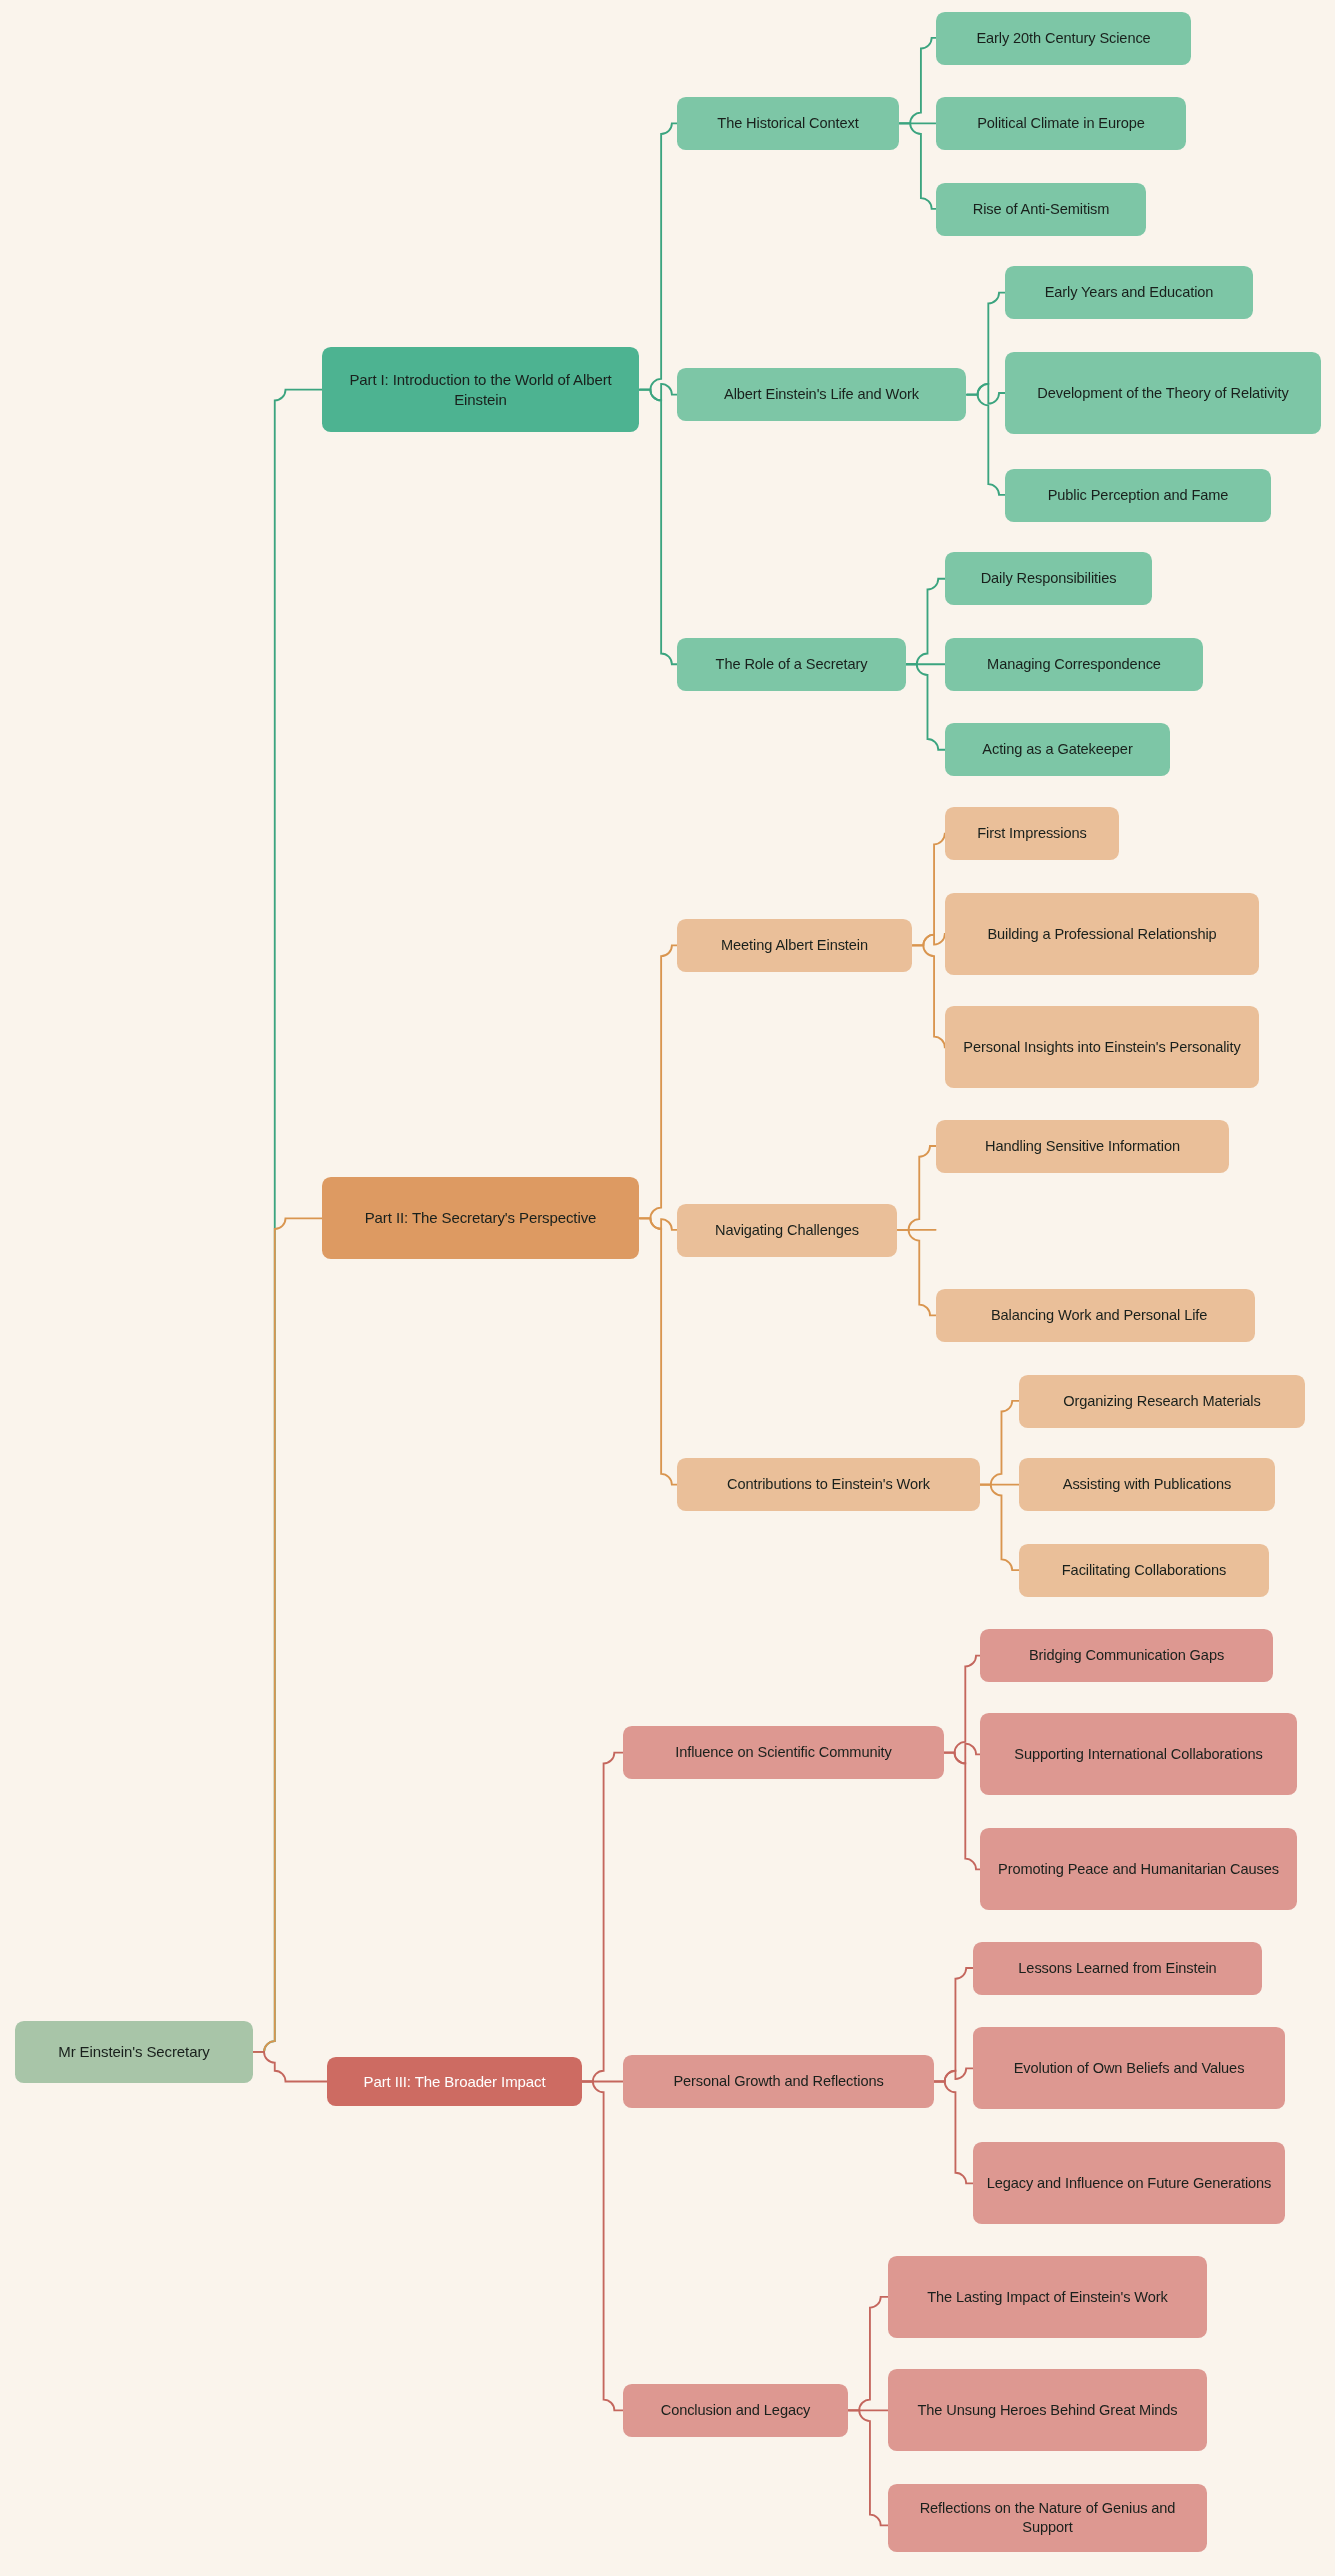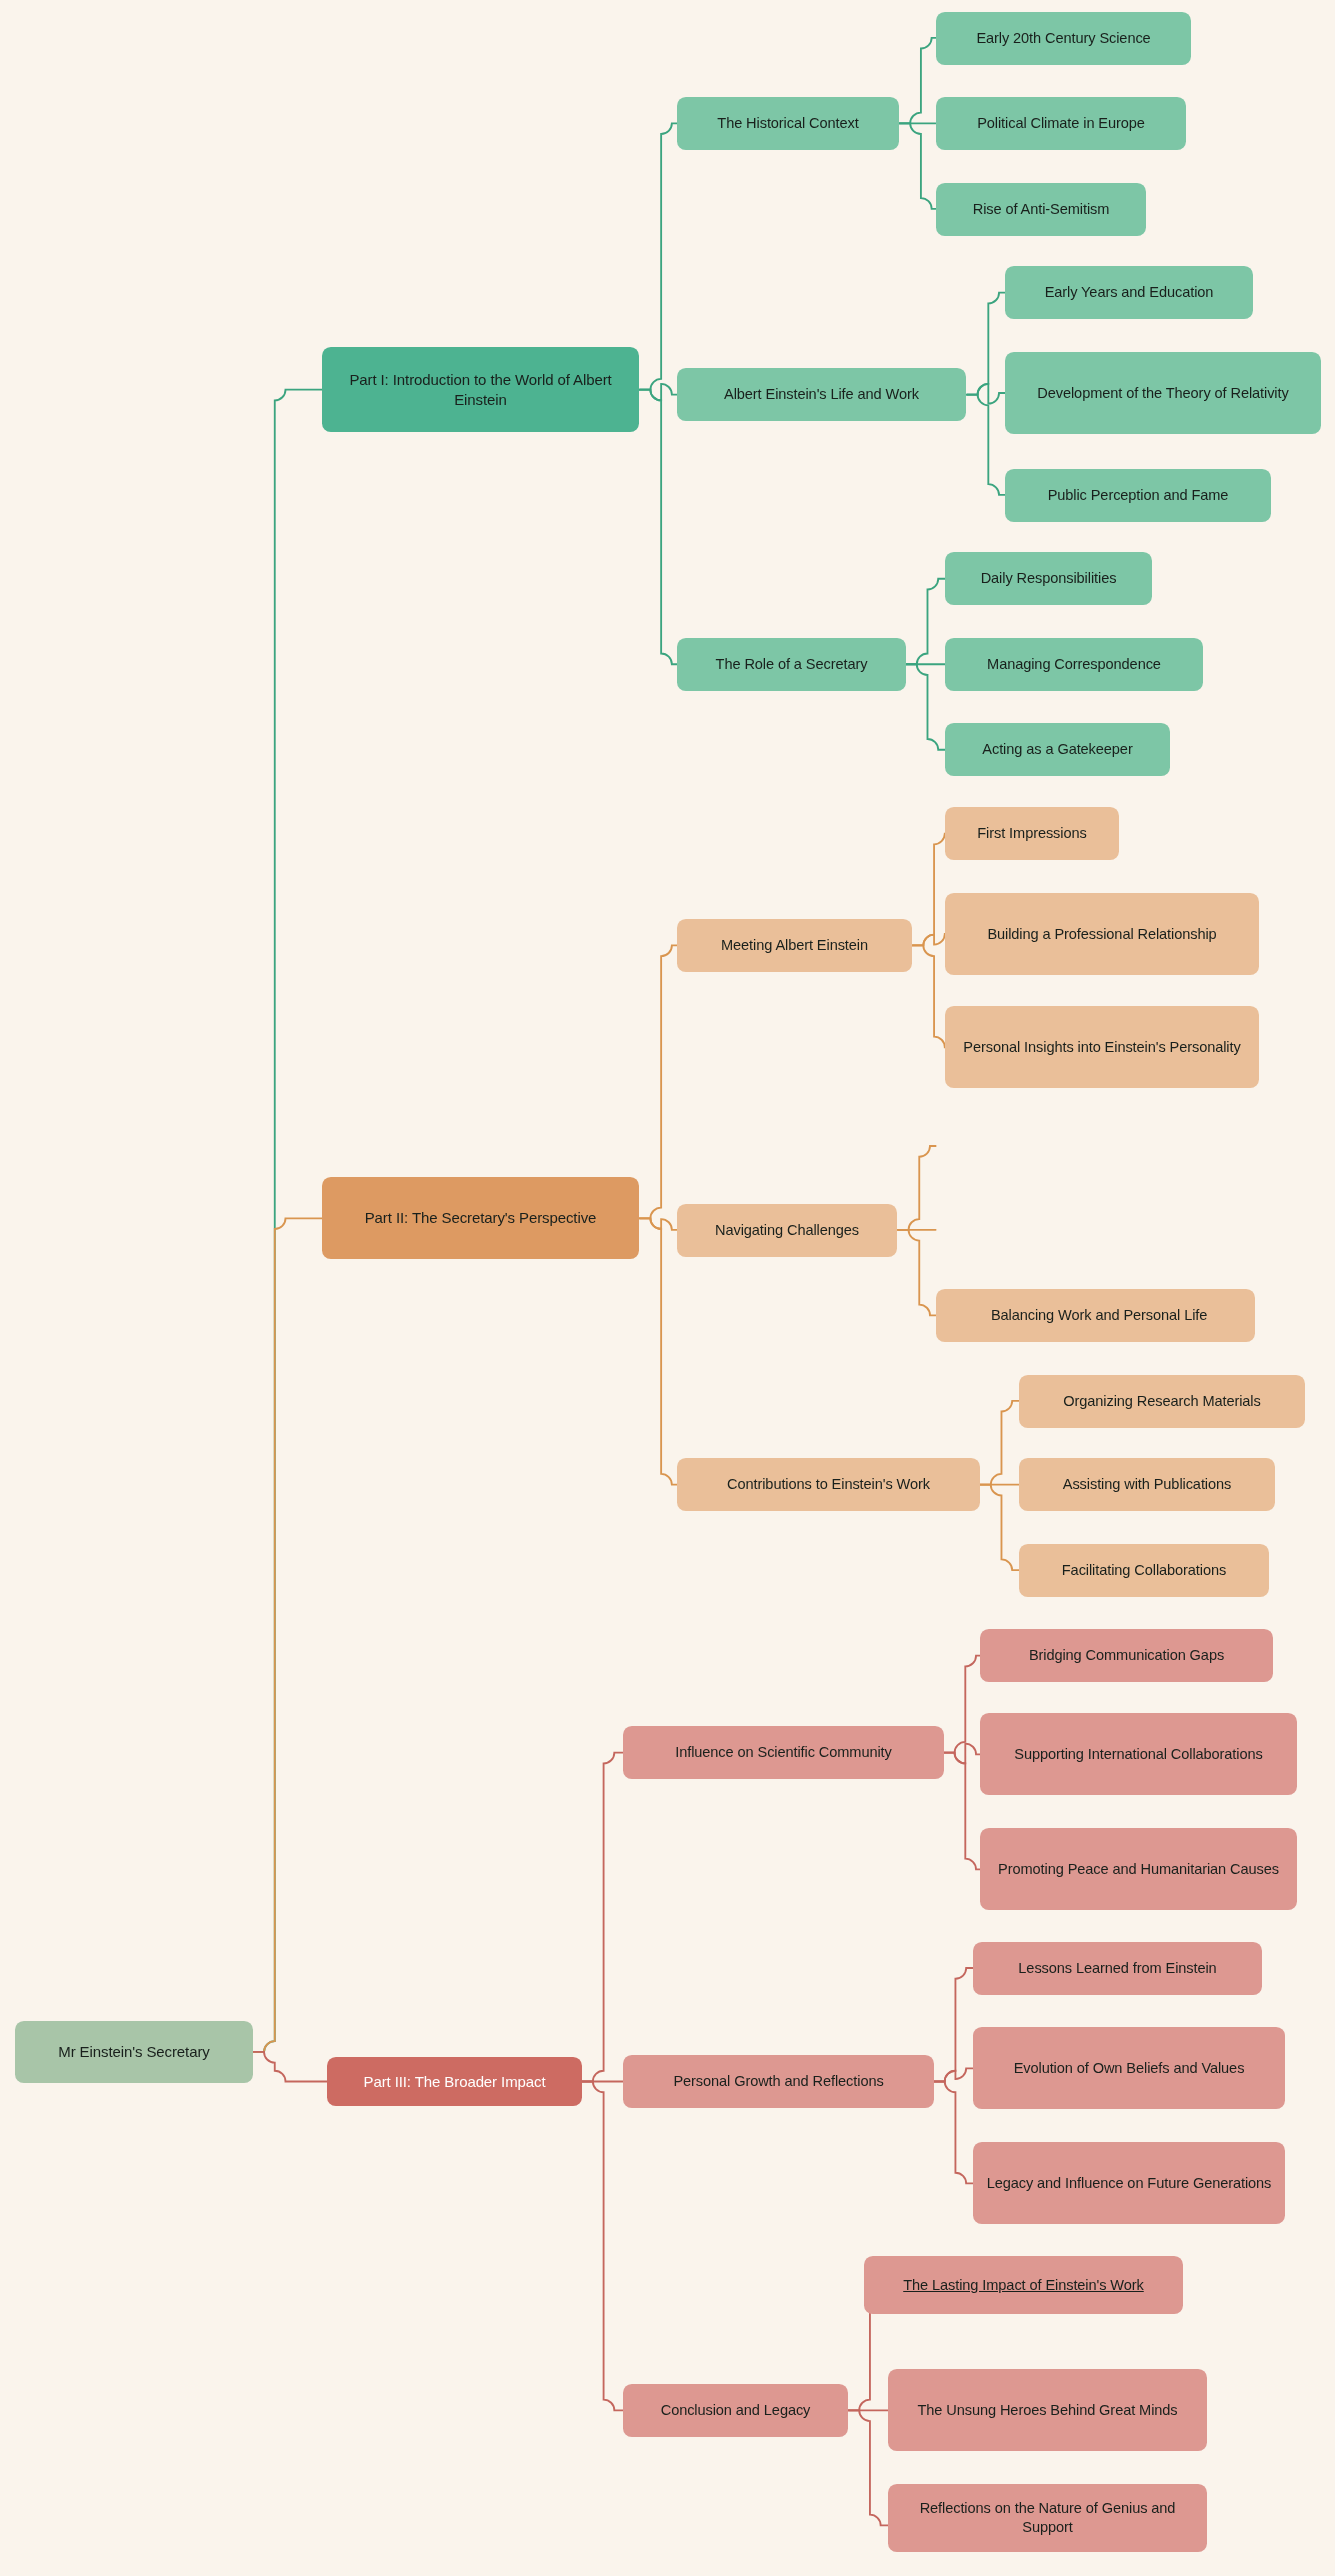--- a/index.html
+++ b/index.html
@@ -101,32 +101,33 @@
     <div class="node lvl2" style="left: 677px; top: 638px; width: 229px; height: 53px; background: rgb(125, 198, 166); color: rgb(25, 32, 28);">The Role of a Secretary</div>
     <div class="node lvl3" style="left: 945px; top: 552px; width: 207px; height: 53px; background: rgb(125, 198, 166); color: rgb(25, 32, 28);">Daily Responsibilities</div>
     <div class="node lvl3" style="left: 945px; top: 638px; width: 258px; height: 53px; background: rgb(125, 198, 166); color: rgb(25, 32, 28);">Managing Correspondence</div>
     <div class="node lvl3" style="left: 945px; top: 723px; width: 225px; height: 53px; background: rgb(125, 198, 166); color: rgb(25, 32, 28);">Acting as a Gatekeeper</div>
     <div class="node lvl1" style="left: 322px; top: 1177px; width: 317px; height: 82px; background: rgb(221, 154, 98); color: rgb(25, 32, 28);">Part II: The Secretary's Perspective</div>
     <div class="node lvl2" style="left: 677px; top: 919px; width: 235px; height: 53px; background: rgb(234, 191, 153); color: rgb(25, 32, 28);">Meeting Albert Einstein</div>
     <div class="node lvl3" style="left: 945px; top: 807px; width: 174px; height: 53px; background: rgb(234, 191, 153); color: rgb(25, 32, 28);">First Impressions</div>
     <div class="node lvl3" style="left: 945px; top: 893px; width: 314px; height: 82px; background: rgb(234, 191, 153); color: rgb(25, 32, 28);">Building a Professional Relationship</div>
     <div class="node lvl3" style="left: 945px; top: 1006px; width: 314px; height: 82px; background: rgb(234, 191, 153); color: rgb(25, 32, 28);">Personal Insights into Einstein's Personality</div>
     <div class="node lvl2" style="left: 677px; top: 1204px; width: 220px; height: 53px; background: rgb(234, 191, 153); color: rgb(25, 32, 28);">Navigating Challenges</div>
+    <div class="node lvl3" style="left: 936px; top: 1120px; width: 293px; height: 53px; background: rgb(234, 191, 153); color: rgb(25, 32, 28);">Handling Sensitive Information</div>
     <div class="node lvl3" style="left: 936px; top: 1289px; width: 319px; height: 53px; background: rgb(234, 191, 153); color: rgb(25, 32, 28); padding-left: 16px;">Balancing Work and Personal Life</div>
     <div class="node lvl2" style="left: 677px; top: 1458px; width: 303px; height: 53px; background: rgb(234, 191, 153); color: rgb(25, 32, 28);">Contributions to Einstein's Work</div>
     <div class="node lvl3" style="left: 1019px; top: 1375px; width: 286px; height: 53px; background: rgb(234, 191, 153); color: rgb(25, 32, 28);">Organizing Research Materials</div>
     <div class="node lvl3" style="left: 1019px; top: 1458px; width: 256px; height: 53px; background: rgb(234, 191, 153); color: rgb(25, 32, 28);">Assisting with Publications</div>
     <div class="node lvl3" style="left: 1019px; top: 1544px; width: 250px; height: 53px; background: rgb(234, 191, 153); color: rgb(25, 32, 28);">Facilitating Collaborations</div>
     <div class="node lvl1" style="left: 327px; top: 2057px; width: 255px; height: 49px; background: rgb(205, 107, 98); color: rgb(255, 255, 255);">Part III: The Broader Impact</div>
     <div class="node lvl2" style="left: 623px; top: 1726px; width: 321px; height: 53px; background: rgb(221, 152, 145); color: rgb(25, 32, 28);">Influence on Scientific Community</div>
     <div class="node lvl3" style="left: 980px; top: 1629px; width: 293px; height: 53px; background: rgb(221, 152, 145); color: rgb(25, 32, 28);">Bridging Communication Gaps</div>
     <div class="node lvl3" style="left: 980px; top: 1713px; width: 317px; height: 82px; background: rgb(221, 152, 145); color: rgb(25, 32, 28);">Supporting International Collaborations</div>
     <div class="node lvl3" style="left: 980px; top: 1828px; width: 317px; height: 82px; background: rgb(221, 152, 145); color: rgb(25, 32, 28);">Promoting Peace and Humanitarian Causes</div>
     <div class="node lvl2" style="left: 623px; top: 2055px; width: 311px; height: 53px; background: rgb(221, 152, 145); color: rgb(25, 32, 28);">Personal Growth and Reflections</div>
     <div class="node lvl3" style="left: 973px; top: 1942px; width: 289px; height: 53px; background: rgb(221, 152, 145); color: rgb(25, 32, 28);">Lessons Learned from Einstein</div>
     <div class="node lvl3" style="left: 973px; top: 2027px; width: 312px; height: 82px; background: rgb(221, 152, 145); color: rgb(25, 32, 28);">Evolution of Own Beliefs and Values</div>
     <div class="node lvl3" style="left: 973px; top: 2142px; width: 312px; height: 82px; background: rgb(221, 152, 145); color: rgb(25, 32, 28);">Legacy and Influence on Future Generations</div>
     <div class="node lvl2" style="left: 623px; top: 2384px; width: 225px; height: 53px; background: rgb(221, 152, 145); color: rgb(25, 32, 28);">Conclusion and Legacy</div>
-    <div class="node lvl3" style="left: 864px; top: 2256px; width: 319px; height: 58px; background: rgb(221, 152, 145); color: rgb(25, 32, 28); text-decoration: underline;">The Lasting Impact of Einstein's Work</div>
+    <div class="node lvl3" style="left: 888px; top: 2256px; width: 319px; height: 82px; background: rgb(221, 152, 145); color: rgb(25, 32, 28);">The Lasting Impact of Einstein's Work</div>
     <div class="node lvl3" style="left: 888px; top: 2369px; width: 319px; height: 82px; background: rgb(221, 152, 145); color: rgb(25, 32, 28);">The Unsung Heroes Behind Great Minds</div>
     <div class="node lvl3" style="left: 888px; top: 2484px; width: 319px; height: 68px; background: rgb(221, 152, 145); color: rgb(25, 32, 28);">Reflections on the Nature of Genius and Support</div>
   </div>
 
 
 </body></html>

